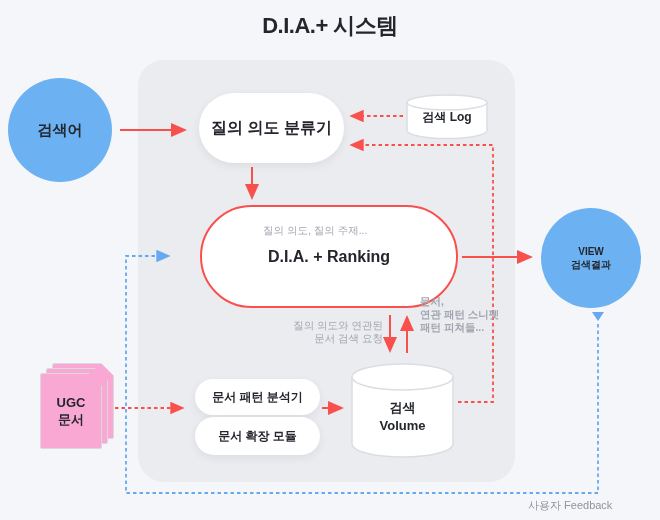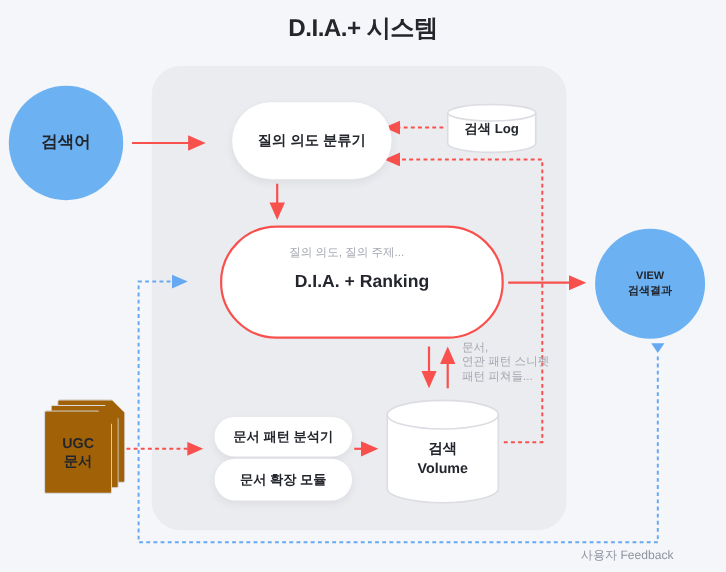--- a/index.html
+++ b/index.html
@@ -17,21 +17,21 @@
         box-shadow:0 3px 8px rgba(45,50,70,.08);
         display:flex;align-items:center;justify-content:center;
         font-weight:bold;color:var(--node-text,#23262C);}
   .algo{position:absolute;background:#FFFFFF;border:2px solid var(--red,#F8514D);
         border-radius:52px;display:flex;flex-direction:column;align-items:center;justify-content:center;
         font-weight:bold;color:var(--node-text,#23262C);font-size:16px;line-height:22px;text-align:center;}
   .cyl{position:absolute;}
   .cyl .cyl-label{position:absolute;left:0;width:100%;text-align:center;
         font-weight:bold;color:var(--node-text,#23262C);line-height:1.35;}
   .cyl-shape{fill:#FFFFFF;stroke:var(--cylinder-stroke,#DCDDE2);stroke-width:1.5;}
-  .paper{position:absolute;width:62px;height:76px;background:#a16207;
+  .paper{position:absolute;width:62px;height:76px;background:#f9a8d4;
          border:1.5px solid #D8D9DE;border-radius:2px;
          clip-path:polygon(0 0,calc(100% - 13px) 0,100% 13px,100% 100%,0 100%);}
   .paper-front{display:flex;flex-direction:column;align-items:center;justify-content:center;
          font-weight:bold;font-size:13px;line-height:17px;color:var(--node-text,#23262C);text-align:center;}
   .elabel{position:absolute;font-size:10.5px;line-height:13px;color:var(--label-gray,#A3A6B0);}
   svg.edges{position:absolute;left:0;top:0;width:660px;height:520px;pointer-events:none;}
   .e-red{stroke:var(--red,#F8514D);stroke-width:2;fill:none;}
   .e-red-d{stroke:var(--red,#F8514D);stroke-width:1.8;fill:none;stroke-dasharray:3.5 3;}
   .e-blue-d{stroke:var(--blue-dash,#66A9F2);stroke-width:1.8;fill:none;stroke-dasharray:3.5 3;}
   .mfill-red{fill:var(--red,#F8514D);}
@@ -68,21 +68,21 @@
     <path class="e-red-d" d="M115,408 H182" marker-end="url(#mR)"></path>
 
     <path class="e-blue-d" d="M598,324 V493 H126 V256 H168" marker-end="url(#mB)"></path>
     <polygon class="mfill-blue" points="592,312 604,312 598,321"></polygon>
   </svg>
 
   <div class="circle" style="left:8px;top:78px;width:104px;height:104px;font-size:15px;">
     <span>검색어</span>
   </div>
 
-  <div class="pill" style="left:211px;top:93px;width:145px;height:70px;font-size:13px;">
+  <div class="pill" style="left:199px;top:93px;width:145px;height:70px;font-size:16px;">
     <span>질의 의도 분류기</span>
   </div>
 
   <div class="cyl" style="left:405px;top:93px;width:84px;height:48px;">
     <svg width="84" height="48">
       <path class="cyl-shape" d="M2,9.5 v28 a40,8 0 0 0 80 0 v-28"></path>
       <ellipse class="cyl-shape" cx="42" cy="9.5" rx="40" ry="7.5"></ellipse>
     </svg>
     <div class="cyl-label" style="top:16px;font-size:12px;">검색 Log</div>
   </div>
@@ -119,22 +119,26 @@
       <ellipse class="cyl-shape" cx="52.5" cy="15" rx="50.5" ry="13"></ellipse>
     </svg>
     <div class="cyl-label" style="top:37px;font-size:13px;">
       <div>검색</div>
       <div>Volume</div>
     </div>
   </div>
 
   <div class="elabel" style="left:263px;top:180px;margin-top:44px;">질의 의도, 질의 주제...</div>
 
+  <div class="elabel" style="left:283px;top:319px;width:100px;text-align:right;">
+    <div>질의 의도와 연관된</div>
+    <div>문서 검색 요청</div>
+  </div>
 
-  <div class="elabel" style="left:420px;top:310px;">
+  <div class="elabel" style="left:420px;top:295px;font-weight:bold;">
     <div>문서,</div>
     <div>연관 패턴 스니펫</div>
     <div>패턴 피쳐들...</div>
   </div>
 
   <div class="elabel" style="left:528px;top:499px;font-size:11px;color:#8F939E;">사용자 Feedback</div>
 
 </div>
 
 </body></html>

